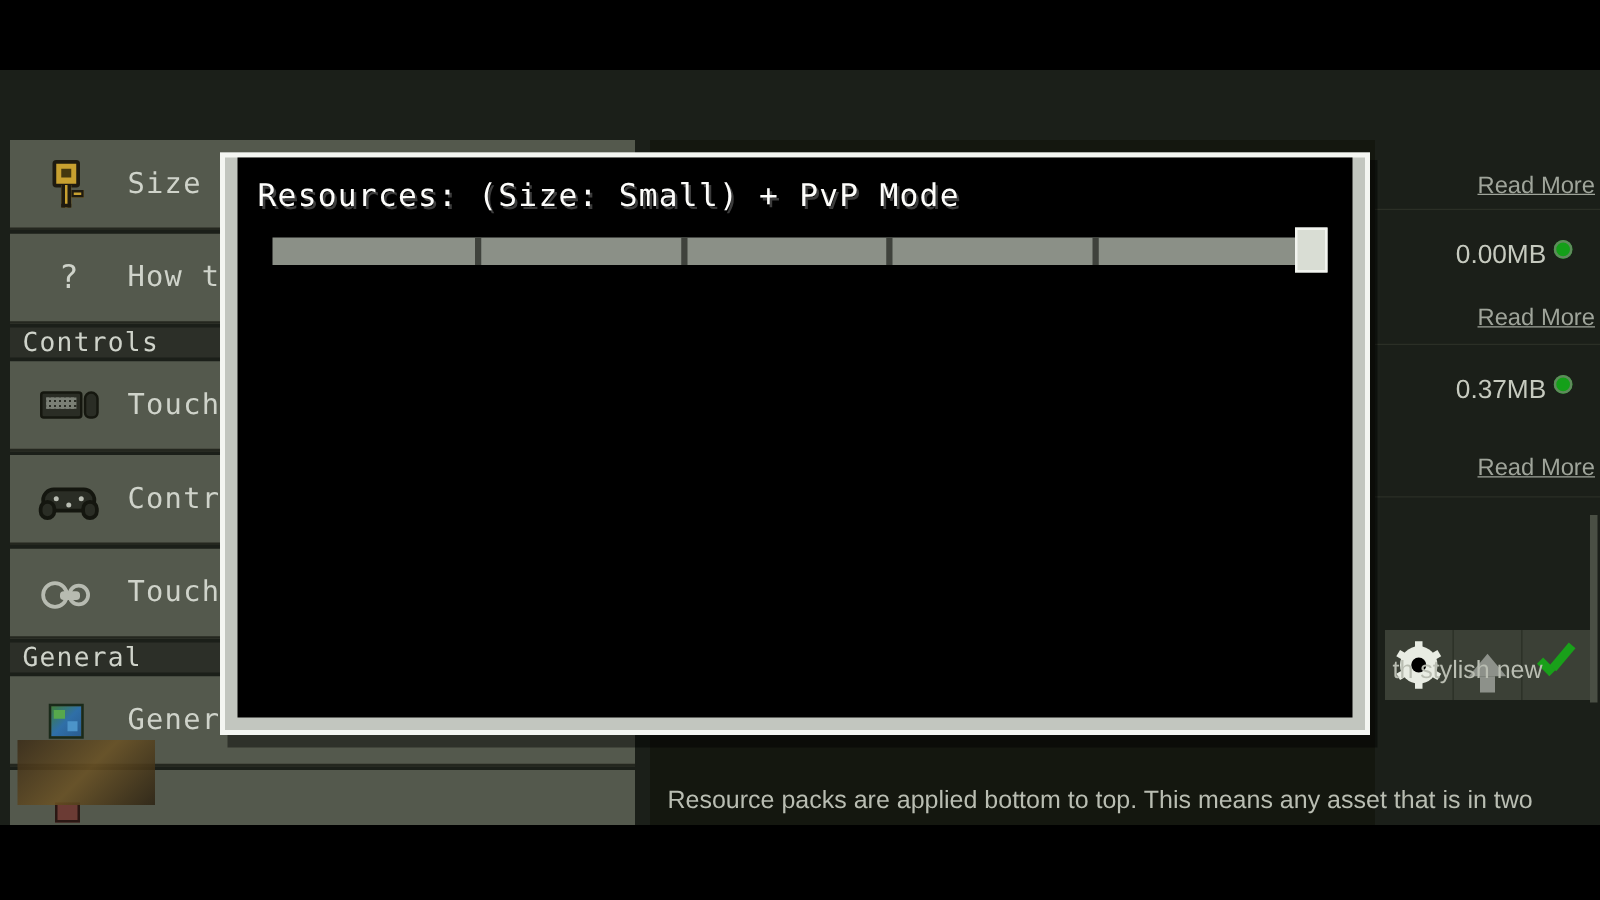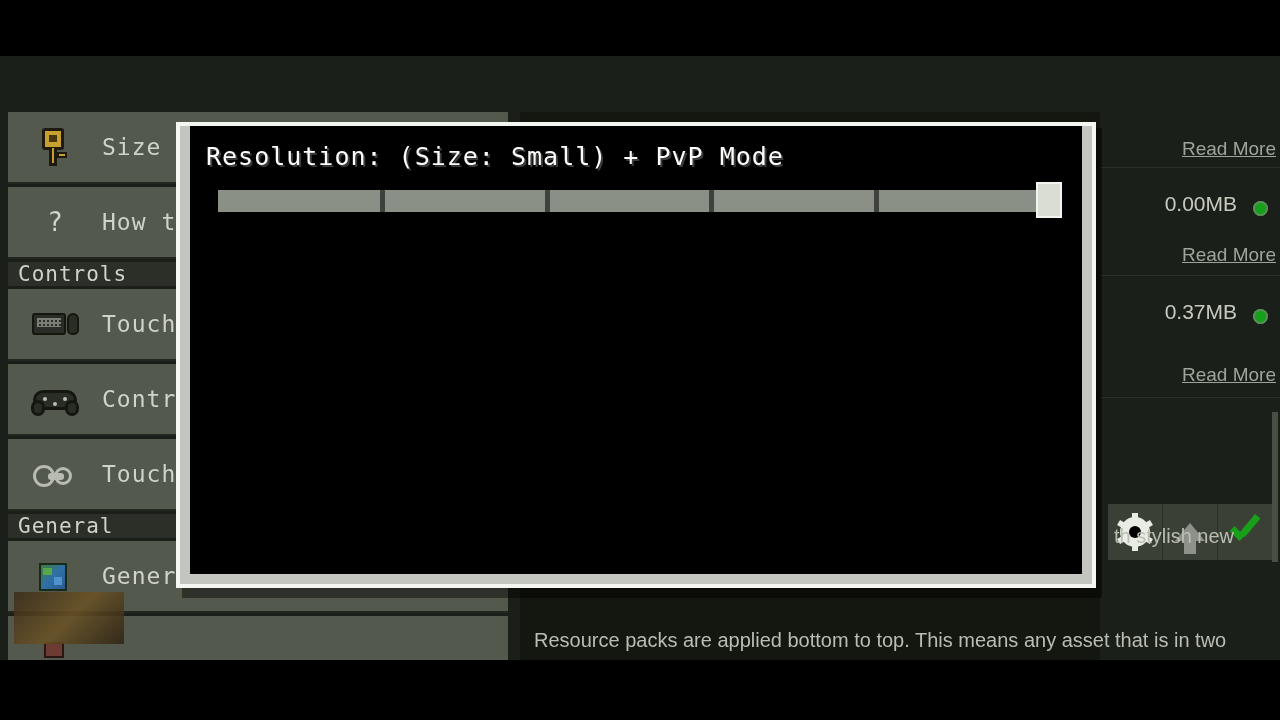--- a/index.html
+++ b/index.html
@@ -114,21 +114,21 @@
     font-family:"Liberation Sans", sans-serif;
   }
 
   
   .rightcol { position:absolute; left:1100px; top:56px; width:180px; bottom:0; }
   .rrow { position:relative; border-bottom:1px solid #2b2f26; }
   .readmore {
     font-size:19px; color:#9fa49a; text-decoration:underline;
     font-family:"Liberation Sans", sans-serif; text-align:right; padding-right:4px;
   }
-  .sizerow { display:flex; align-items:flex-end; justify-content:flex-end; gap:16px; padding-right:12px; }
+  .sizerow { display:flex; align-items:flex-start; justify-content:flex-end; gap:6px; padding-right:22px; }
   .sizetxt { font-size:21px; color:#c6cabf; font-family:"Liberation Sans", sans-serif; }
   .dot-green { width:15px; height:15px; border-radius:50%; background:#14a019; box-shadow:0 0 0 2px #5f8a5c inset; }
   .actionbar {
     position:absolute; left:8px; top:392px; width:164px; height:56px;
     background:#3b4036; display:flex; align-items:center;
   }
   .act { flex:1; display:flex; align-items:center; justify-content:center; height:100%; border-right:1px solid #2a2e25; }
   .act:last-child { border-right:none; }
   .gear { position:relative; width:30px; height:30px; }
   .gear .g-ring { position:absolute; inset:0; border-radius:50%; background:#e8ece3; }
@@ -296,21 +296,21 @@
   <div style="position:absolute;left:1114px;top:525px;font-size:20px;color:#b9bdb2;font-family:'Liberation Sans',sans-serif;z-index:10">th stylish new</div>
 
   <div class="desc">
     <div>Resource packs are applied bottom to top. This means any asset that is in two</div>
     <div>packs will be overridden by the higher pack. Packs in your worlds will apply on</div>
   </div>
 
   <div class="modal-shadow"></div>
   <div class="modal">
     <div class="modal-body">
-      <div class="opt-label">Resolution: (Size: Small) + PvP Mode</div>
+      <div class="opt-label">Resources: (Size: Small) + PvP Mode</div>
       <div class="slider">
         <div class="track"></div>
         <div class="tick" style="left: 172.4px;"></div>
           <div class="tick" style="left: 336.8px;"></div>
           <div class="tick" style="left: 501.2px;"></div>
           <div class="tick" style="left: 665.6px;"></div>
           <div class="handle" style="left: 828px;"></div>
       </div>
     </div>
   </div>

